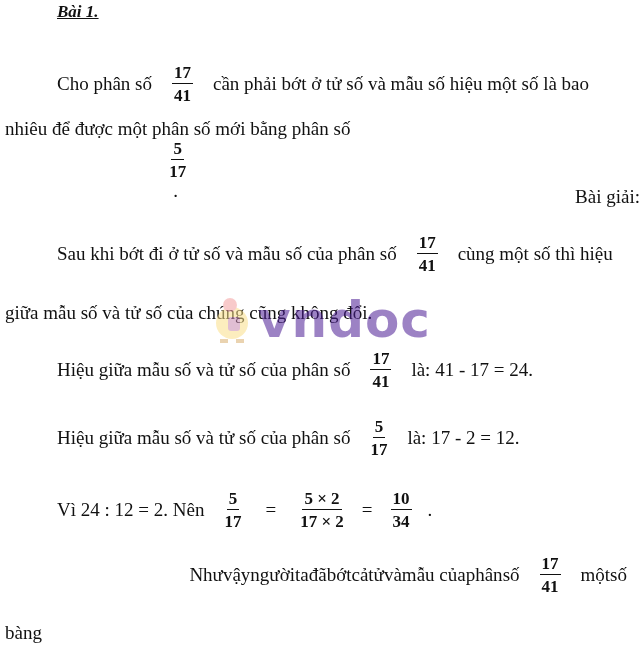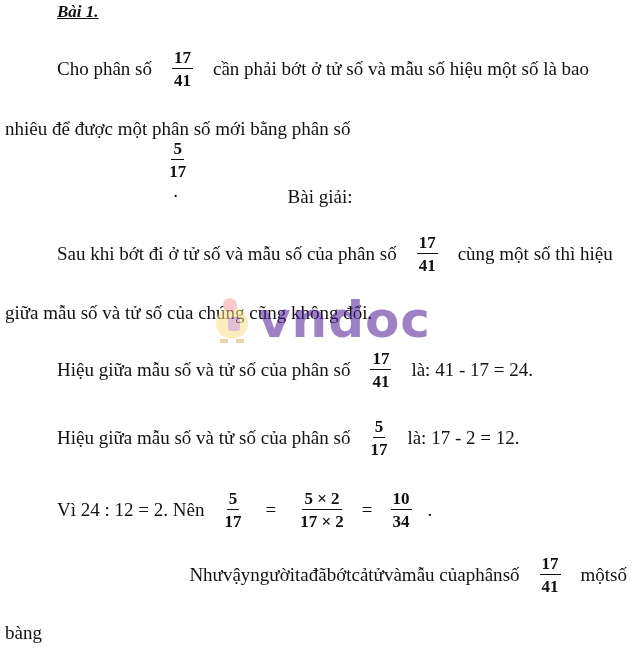--- a/index.html
+++ b/index.html
@@ -5,33 +5,33 @@
   html, body { margin:0; padding:0; background:#ffffff; }
   body { width:640px; height:650px; position:relative; overflow:hidden;
          font-family:"Liberation Serif", "DejaVu Serif", serif; color:#111; font-size:19px; }
   .line { position:absolute; white-space:nowrap; display:flex; align-items:center; }
   .title { position:absolute; left:57px; top:2px; font-weight:bold; font-style:italic;
            text-decoration:underline; font-size:17px; }
   .frac { display:inline-flex; flex-direction:column; align-items:center; vertical-align:middle;
           margin:0 20px; font-size:17px; line-height:1;font-weight:bold; }
   .frac .num { padding:0 2px 2px 2px; border-bottom:1px solid #111; }
   .frac .den { padding-top:3px; }
-  .center { left:0; width:640px; justify-content:center; }
+  .center { left:0; width:640px; justify-content:flex-end; }
   .just { justify-content:flex-end; }
   .watermark { position:absolute; left:210px; top:293px; width:225px; height:55px; pointer-events:none; opacity:0.55; }
   .wm-text { position:absolute; left:48px; top:-2px; font-family:"DejaVu Sans", sans-serif; font-weight:bold;
              font-size:50px; letter-spacing:1px; color:#4c1d95; }
   .mascot { position:absolute; left:0; top:2px; width:44px; height:50px; }
 </style>
 </head>
 <body>
 
 <div class="title">Bài 1.</div>
 
-<div class="line" style="left:57px; top:49px;text-align:center;">
+<div class="line" style="left:57px; top:64px;text-align:center;">
   <span>Cho phân số</span>
   <span class="frac">
     <span class="num">17</span>
     <span class="den">41</span>
   </span>
   <span>cần phải bớt ở tử số và mẫu số hiệu một số là bao</span>
 </div>
 
 <div class="line" style="left:5px; top:118px;flex-direction:column;">
   <span>nhiêu để được một phân số mới bằng phân số</span>

